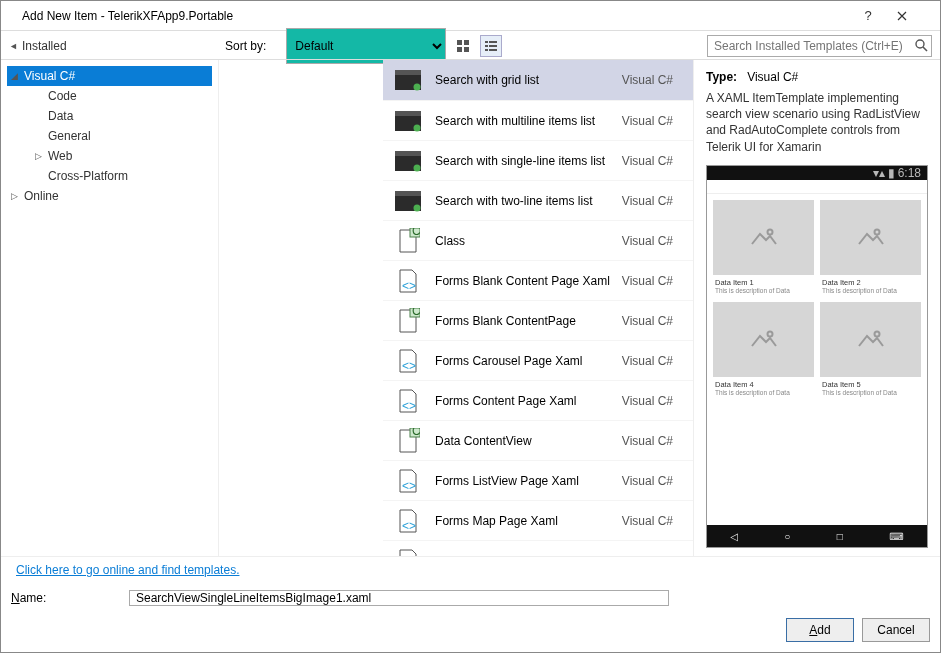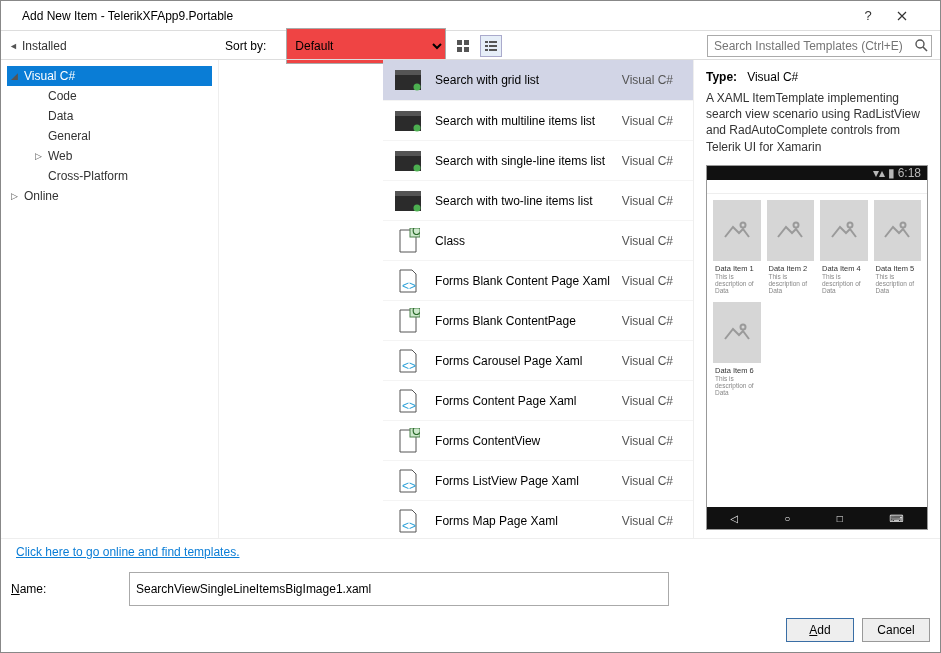--- a/index.html
+++ b/index.html
@@ -10,21 +10,21 @@
 .titlebar .title { flex: 1; }
 .titlebar .tbtn { width: 34px; height: 26px; display: flex; align-items: center; justify-content: center; color: #333; }
 .titlebar .qmark { font-size: 13px; }
 .titlebar .close svg { width: 10px; height: 10px; }
 
 
 .toolbar-row { display: flex; align-items: center; height: 28px; padding: 4px 8px 2px 8px; gap: 6px; }
 .installed-hdr { width: 210px; display: flex; align-items: center; gap: 4px; color: #333; font-size: 12px; }
 .installed-hdr .tri { font-size: 9px; color: #555; }
 .sort-wrap { display: flex; align-items: center; gap: 20px; }
-.sort-wrap select { width: 160px; height: 36px; border: 1px solid #aaa; background: #ef4444; padding: 0 4px; }
+.sort-wrap select { width: 160px; height: 36px; border: 1px solid #aaa; background: #14b8a6; padding: 0 4px; }
 .viewbtn { width: 22px; height: 22px; display: flex; align-items: center; justify-content: center; border: 1px solid transparent; }
 .viewbtn.active { background: #e6eef8; border-color: #aac; }
 .search-wrap { margin-left: auto; position: relative; }
 .search-wrap input { width: 225px; height: 22px; border: 1px solid #aaa; padding: 0 24px 0 6px; color: #777; }
 .search-wrap .mag { position: absolute; right: 4px; top: 3px; color: #555; }
 
 
 .main { flex: 1; display: flex; border-top: 1px solid #ddd; min-height: 0; }
 .sidebar { width: 218px; border-right: 1px solid #eee; padding: 6px 6px; }
 .tree { list-style: none; }
@@ -47,37 +47,37 @@
 .tpl-item .tpl-lang { color: #555; padding-right: 6px; }
 
 
 .info { width: 246px; padding: 10px 12px 8px 12px; overflow: hidden; display:flex; flex-direction:column; }
 .info .type-line { margin-bottom: 6px; }
 .info .type-line b { font-weight: 600; }
 .info .desc { color: #333; line-height: 1.35; margin-bottom: 10px; }
 .preview { border: 1px solid #999; background: #fff; flex:1; display:flex; flex-direction:column; }
 .preview .statusbar { height: 14px; background: #111; color: #b8b8b8; font-size: 7px; display:flex; justify-content:flex-end; align-items:center; padding:0 6px; gap:3px; }
 .preview .appbar { height: 14px; background: #fff; border-bottom:1px solid #eee; }
-.preview .grid { flex:1; display:grid; grid-template-columns:1fr 1fr 1fr 1fr; grid-auto-rows:96px; gap:6px; padding:6px; background:#fff; overflow:hidden; }
+.preview .grid { flex:1; display:grid; grid-template-columns:1fr 1fr; grid-auto-rows:96px; gap:6px; padding:6px; background:#fff; overflow:hidden; }
 .preview .card { display:flex; flex-direction:column; }
 .preview .thumb { flex:1; background:#d6d6d6; display:flex; align-items:center; justify-content:center; }
 .preview .thumb svg { width:28px; height:22px; stroke:#9a9a9a; fill:none; }
 .preview .cap1 { font-size:7.5px; color:#333; padding:3px 2px 0 2px; }
 .preview .cap2 { font-size:6.5px; color:#888; padding:0 2px 2px 2px; }
 .preview .navbar { height:22px; background:#111; display:flex; justify-content:space-around; align-items:center; }
 .preview .navbar span { color:#eee; font-size:10px; }
 
 
 .linkrow { height: 26px; display:flex; align-items:center; justify-content:flex-start; border-top:1px solid #eee;padding-left:15px; }
 .linkrow a { color:#0a7dd6; text-decoration: underline; }
 
 
 .name-row { display:flex; align-items:center; padding: 8px 10px; gap:8px; }
 .name-row label { width:110px; }
-.name-row input { flex:1; max-width:540px; height:34px; border:1px solid #aaa; padding:0 6px; }
+.name-row input { flex:1; max-width:540px; height:16px; border:1px solid #aaa; padding:0 6px; }
 
 .button-row { display:flex; justify-content:flex-end; gap:8px; padding: 4px 10px 10px 10px; }
 .button-row button { width:68px; height:24px; background:#eee; border:1px solid #999; }
 .button-row button.primary { border:1px solid #3a6ea5; }
 
 
 .tpl-list::-webkit-scrollbar { width:16px; }
 .tpl-list::-webkit-scrollbar-track { background:#f0f0f0; }
 .tpl-list::-webkit-scrollbar-thumb { background:#c8c8c8; border:1px solid #aaa; }
 
@@ -270,21 +270,21 @@
           <div class="tpl-lang">Visual C#</div>
         </div>
         <div class="tpl-item">
           <div class="tpl-icon">
             <svg width="24" height="26">
               <path d="M4 2 h12 l4 4 v18 h-16 z" fill="#fff" stroke="#555"></path>
               <rect x="14" y="0" width="10" height="9" fill="#cde8cc" stroke="#4a804a"></rect>
               <text x="16" y="7" font-size="7" fill="#2a6a2a">C#</text>
             </svg>
           </div>
-          <div class="tpl-name">Forms ContentView</div>
+          <div class="tpl-name">Data ContentView</div>
           <div class="tpl-lang">Visual C#</div>
         </div>
         <div class="tpl-item">
           <div class="tpl-icon">
             <svg width="24" height="26">
               <path d="M4 2 h12 l4 4 v18 h-16 z" fill="#fff" stroke="#555"></path>
               <text x="6" y="22" font-size="9" fill="#2aa0d8">&lt;&gt;</text>
             </svg>
           </div>
           <div class="tpl-name">Forms ListView Page Xaml</div>
@@ -359,30 +359,20 @@
           <div class="card">
             <div class="thumb">
               <svg viewBox="0 0 28 22">
                 <polyline points="2,18 10,8 16,14 20,10 26,18" stroke="#9a9a9a" fill="none" stroke-width="2"></polyline>
                 <circle cx="20" cy="6" r="2.5" stroke="#9a9a9a" fill="none" stroke-width="2"></circle>
               </svg>
             </div>
             <div class="cap1">Data Item 5</div>
             <div class="cap2">This is description of Data</div>
           </div>
-          <div class="card">
-            <div class="thumb">
-              <svg viewBox="0 0 28 22">
-                <polyline points="2,18 10,8 16,14 20,10 26,18" stroke="#9a9a9a" fill="none" stroke-width="2"></polyline>
-                <circle cx="20" cy="6" r="2.5" stroke="#9a9a9a" fill="none" stroke-width="2"></circle>
-              </svg>
-            </div>
-            <div class="cap1">Data Item 6</div>
-            <div class="cap2">This is description of Data</div>
-          </div>
         </div>
       <div class="navbar">
         <span>◁</span>
         <span>○</span>
         <span>□</span>
         <span>⌨</span>
       </div>
     </div>
   </div>
 </div>

